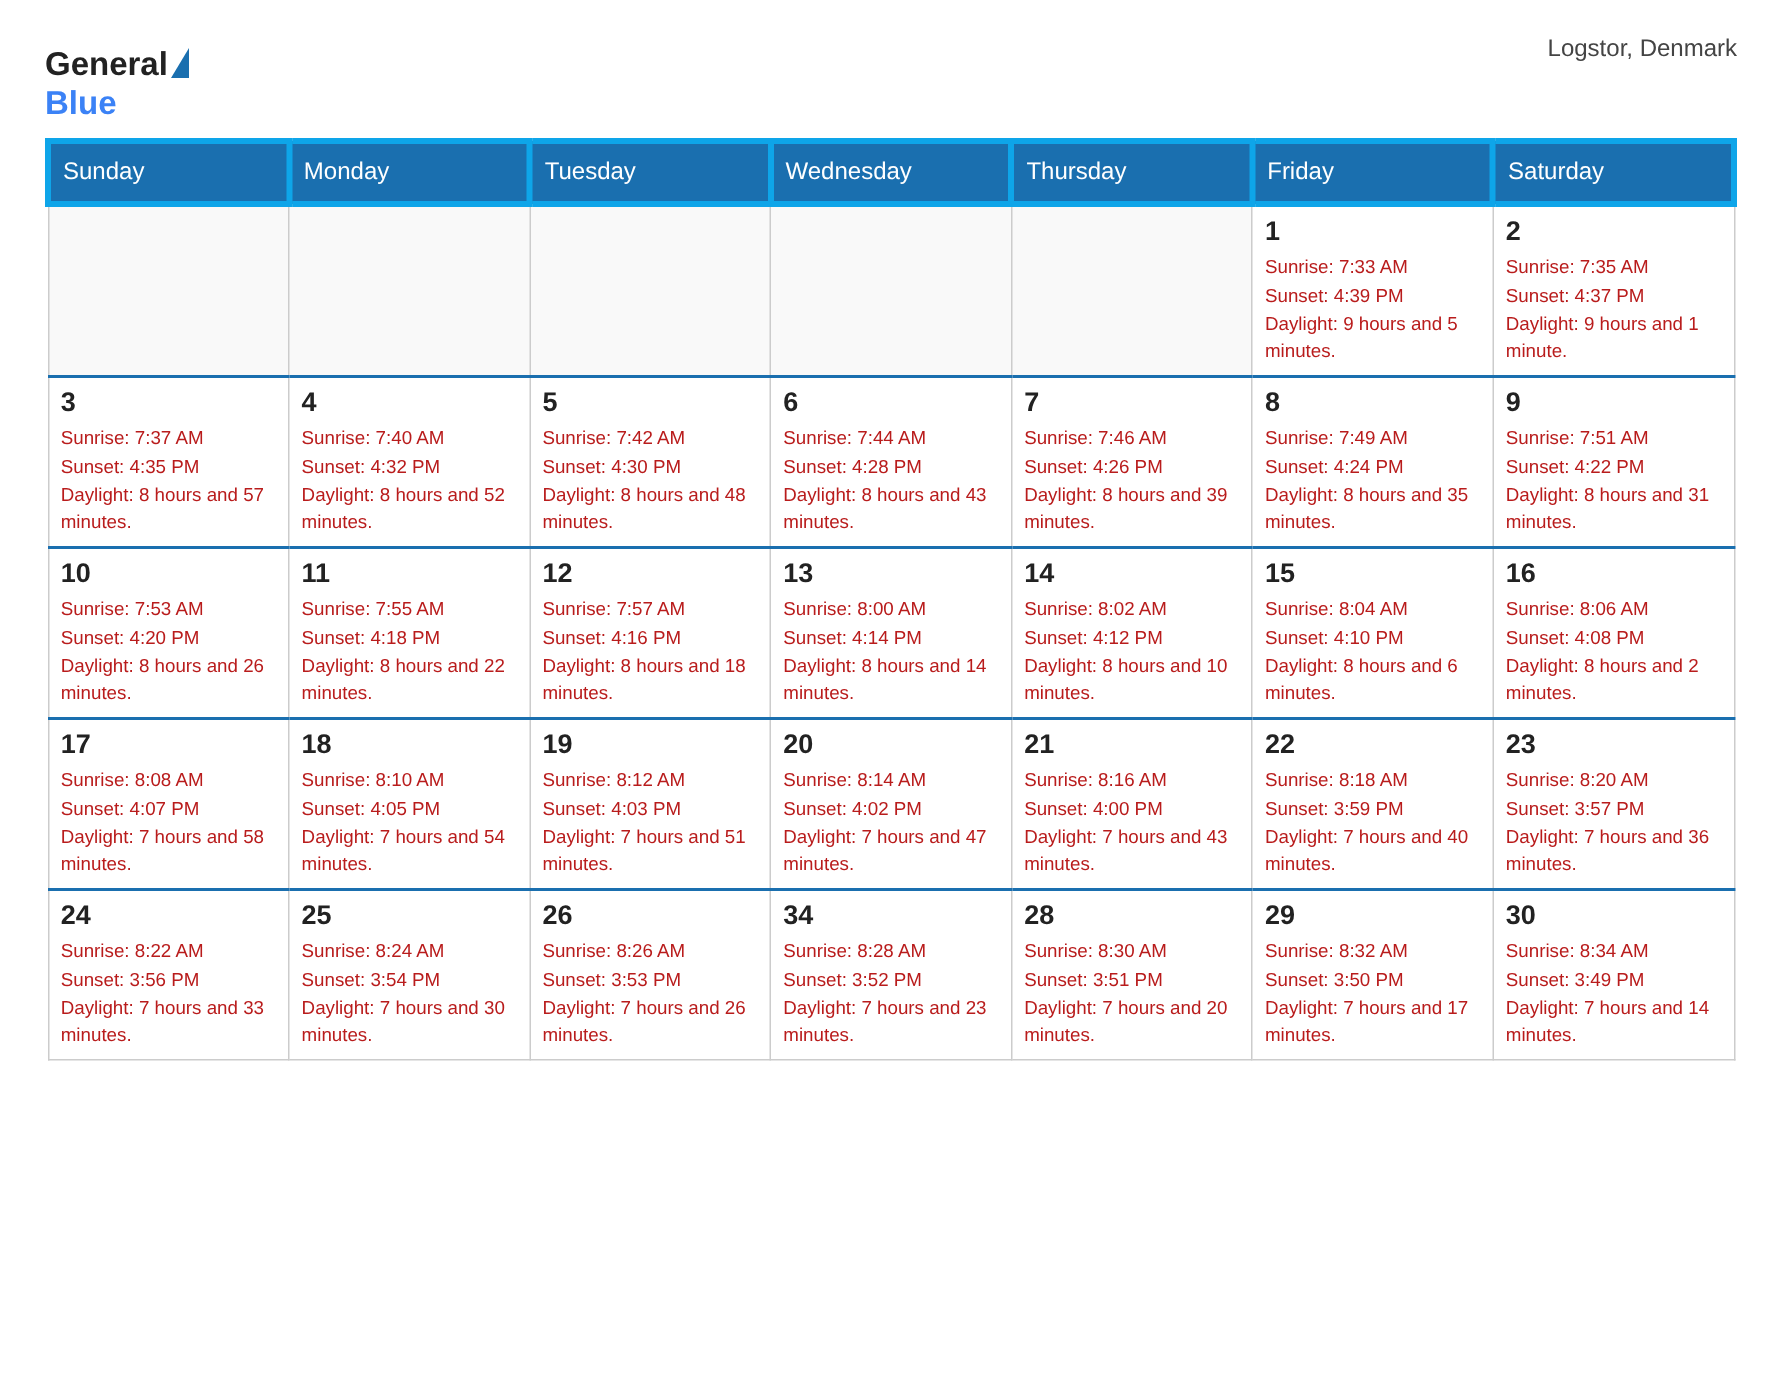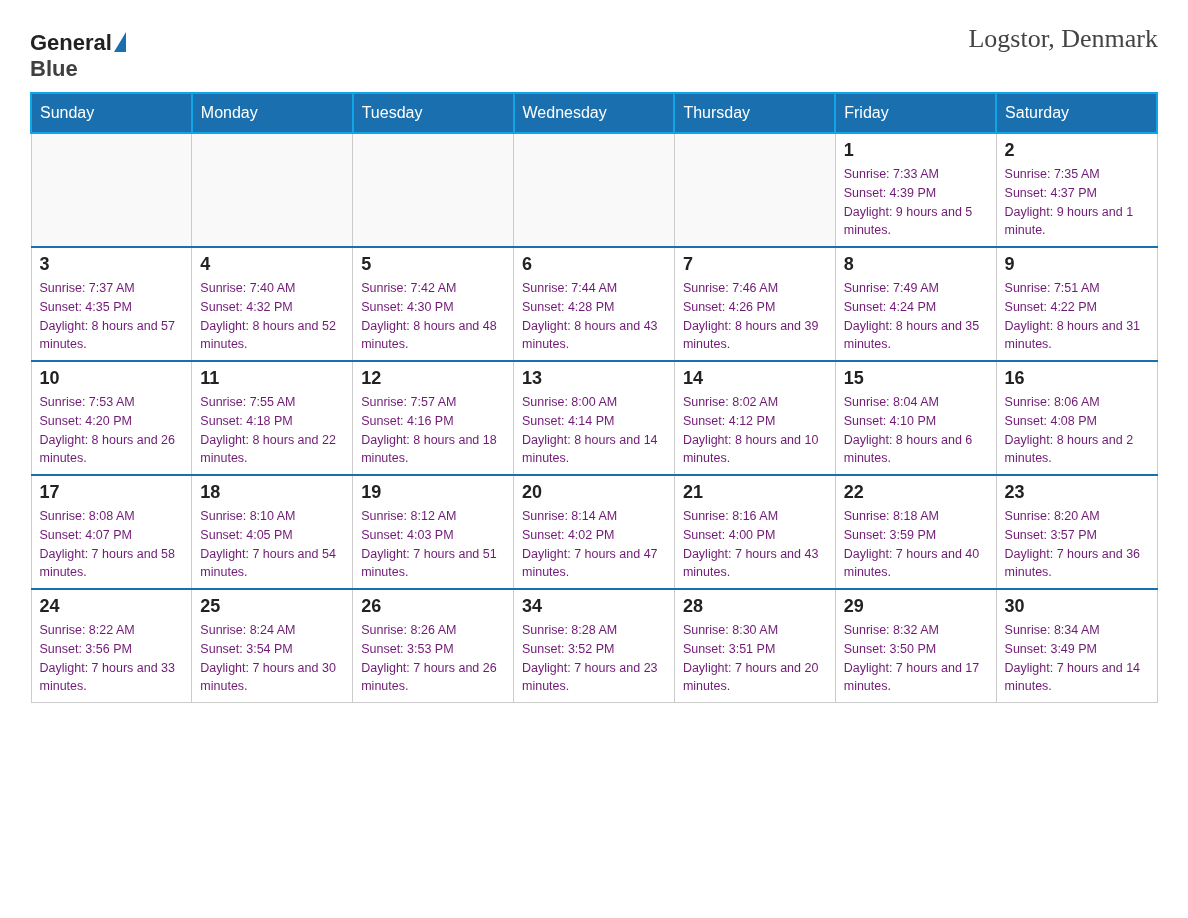--- a/index.html
+++ b/index.html
@@ -23,78 +23,77 @@
       margin-top: 10px;
     }
     .logo-text-general {
       font-size: 22px;
       font-weight: bold;
       color: #222;
     }
     .logo-text-blue {
       font-size: 22px;
       font-weight: bold;
-      color: #404040;
+      color: #3b82f6;
     }
     .logo-triangle {
       width: 0;
       height: 0;
       border-left: 12px solid transparent;
       border-bottom: 20px solid #1a6faf;
       margin-left: 2px;
       margin-top: -2px;
     }
     .title-area {
       text-align: right;
     }
     .month-title {
       font-size: 52px;
       font-weight: normal;
       color: #222;
       line-height: 1.1;
     }
     .location-title {
-      font-size: 26px;
+      font-size: 16px;
       color: #444;
       margin-top: 4px;
-      font-family: Liberation Serif, serif;
     }
     .calendar {
       width: 100%;
       border-collapse: collapse;
       margin-top: 10px;
     }
     .calendar th {
       background-color: #1a6faf;
       color: #fff;
       font-size: 16px;
       font-weight: normal;
       padding: 10px 8px;
       text-align: left;
-      border: 2px solid #0ea5e9;
+      border: 4px solid #0ea5e9;
     }
     .calendar td {
       border: 1px solid #ccc;
       vertical-align: top;
       padding: 6px 8px;
       width: 14.28%;
       min-height: 100px;
     }
     .cell-content {
       min-height: 90px;
     }
     .day-number {
       font-size: 18px;
       font-weight: bold;
       color: #222;
       margin-bottom: 4px;
     }
     .day-info {
       font-size: 12.5px;
-      color: #701a75;
+      color: #b91c1c;
       line-height: 1.5;
     }
     .empty-cell {
       background: #f9f9f9;
     }
     .week-row td {
       border-top: 2px solid #1a6faf;
     }
   </style>
 </head>

